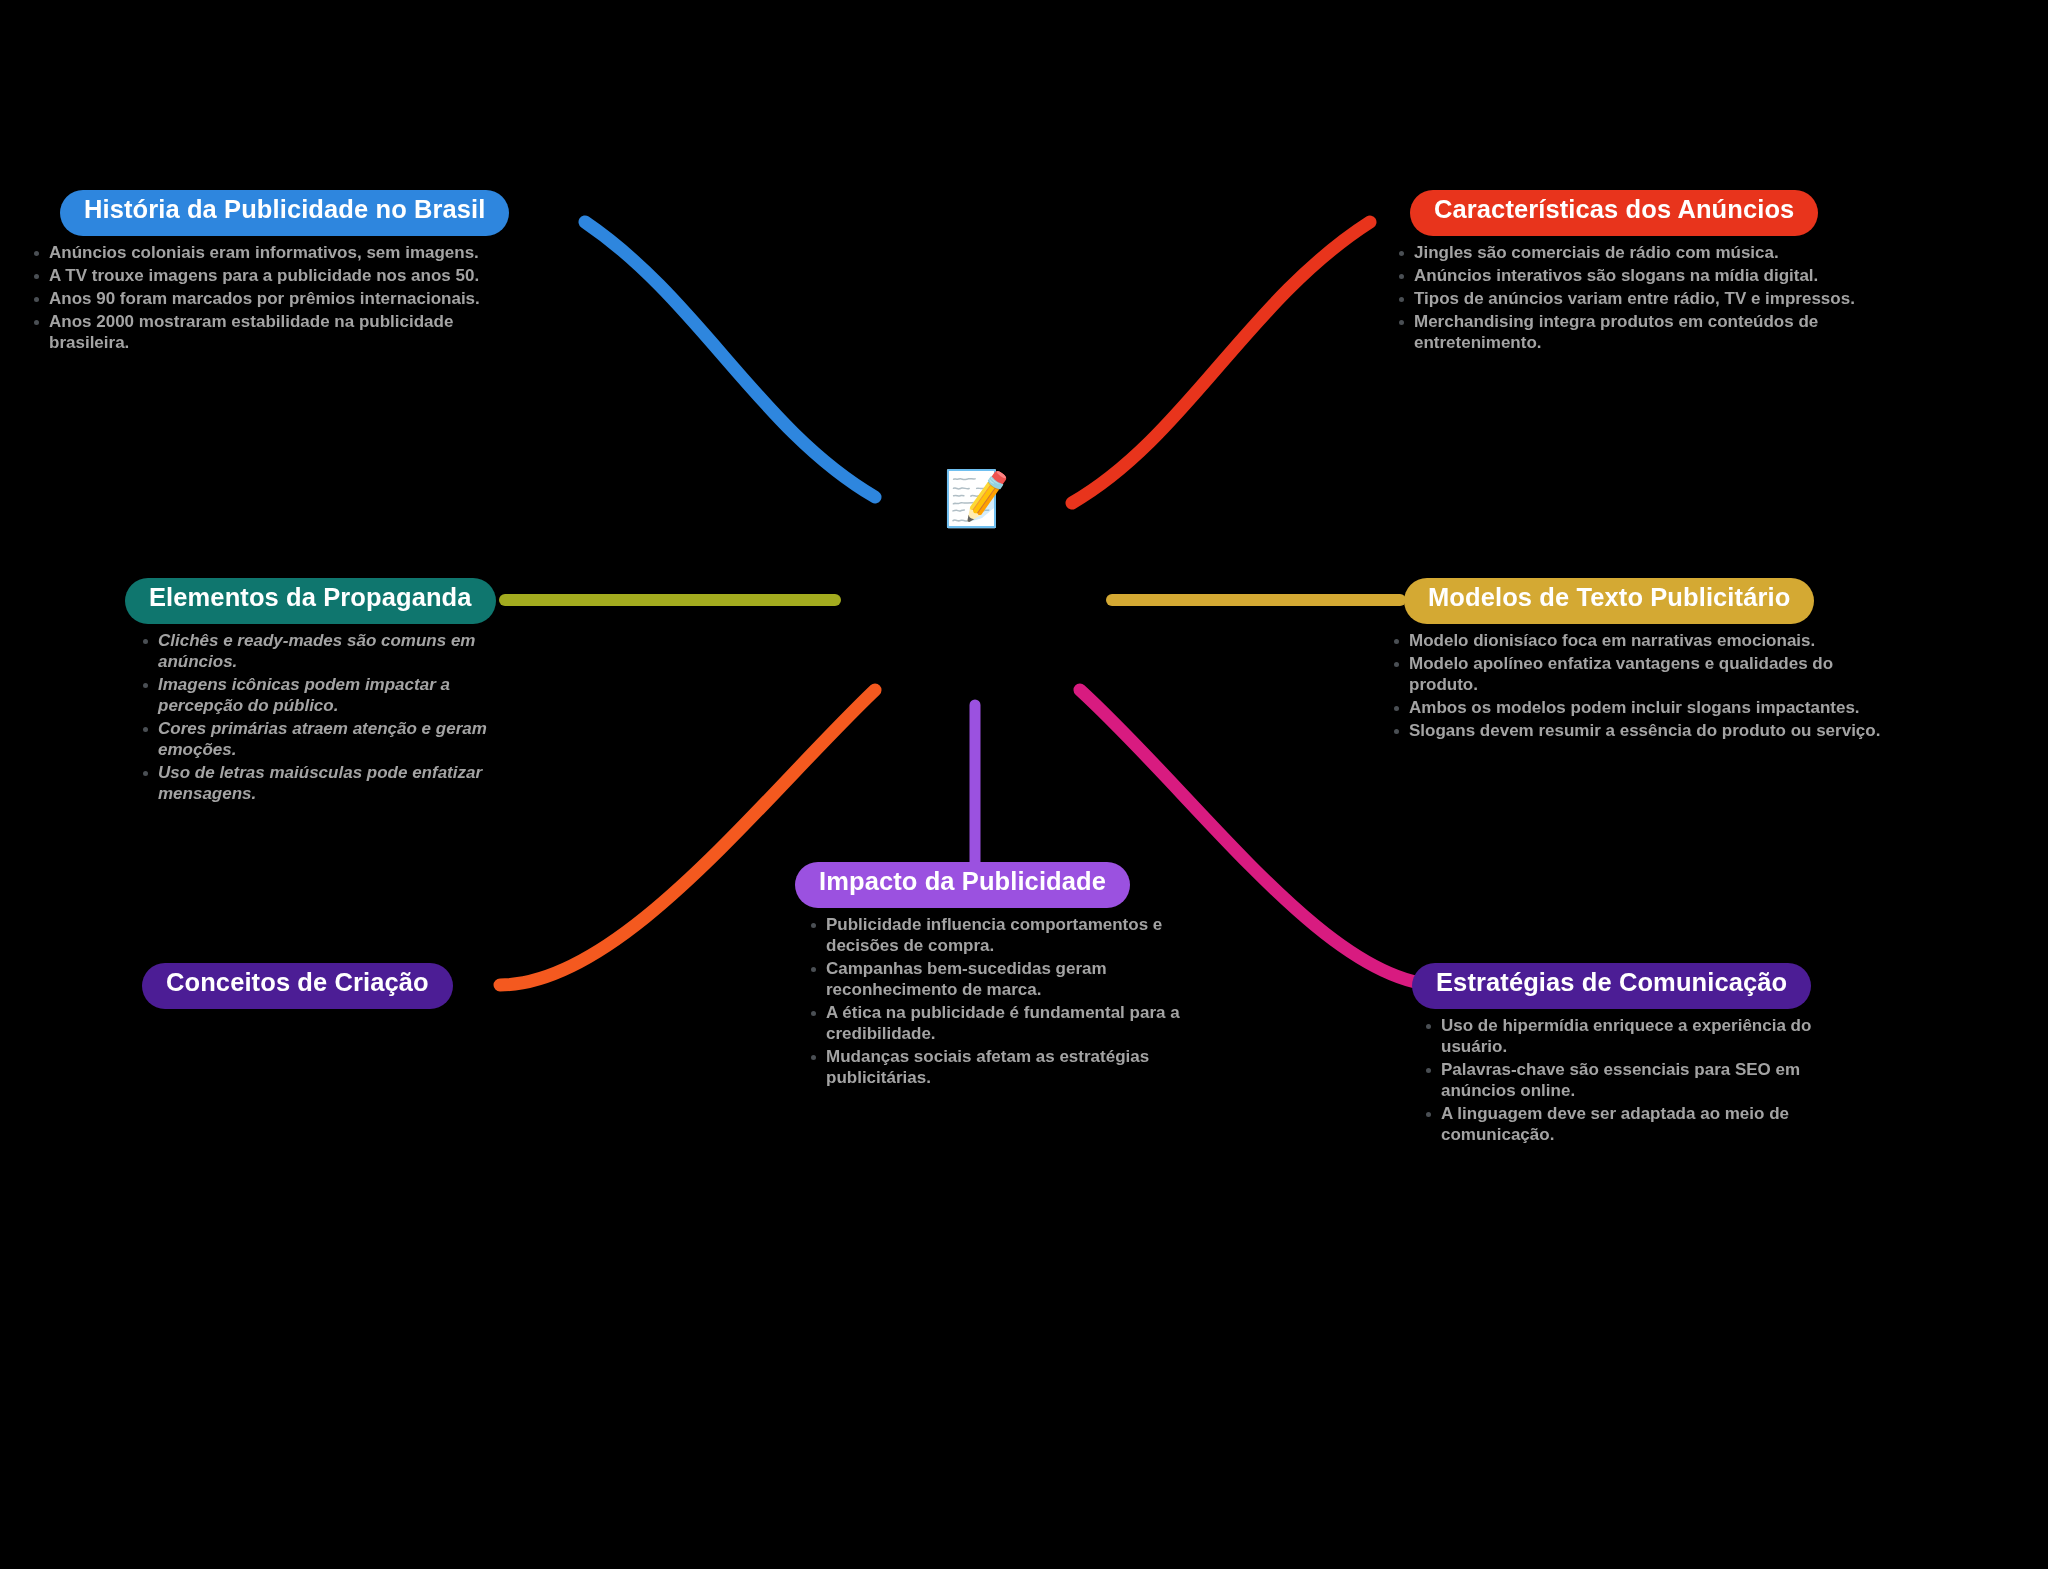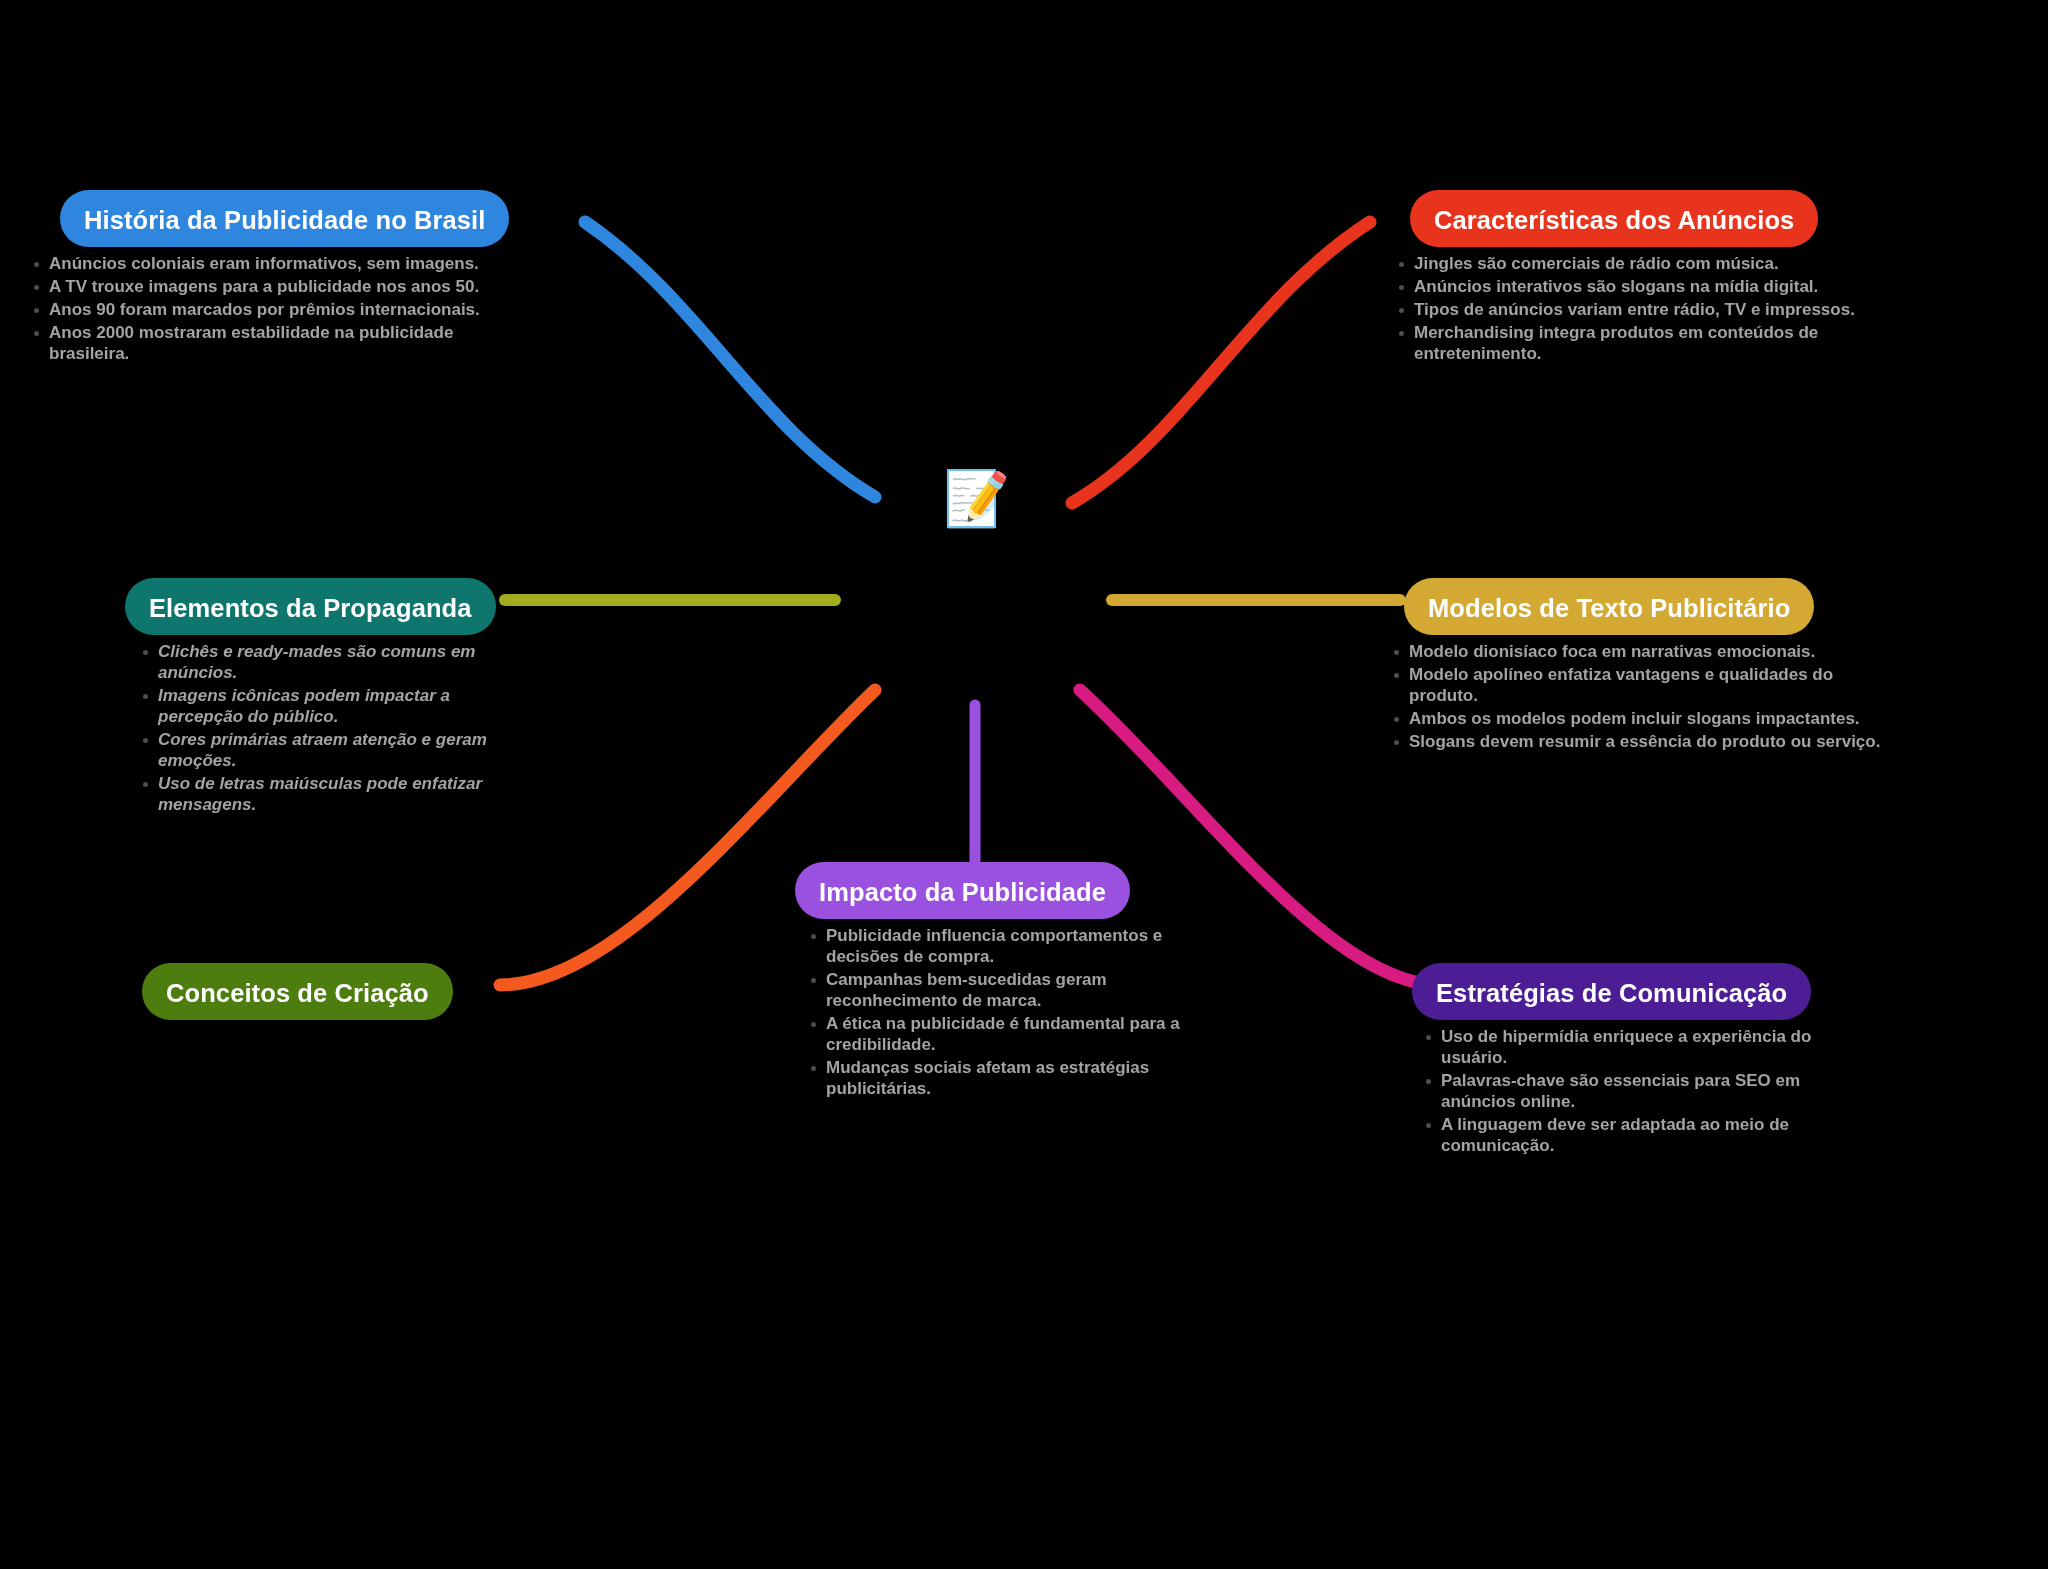--- a/index.html
+++ b/index.html
@@ -54,21 +54,21 @@
   }
 
   .branch-title {
     display: inline-block;
     border-radius: 999px;
     color: #ffffff;
     font-weight: bold;
     font-size: 25.5px;
     letter-spacing: 0.1px;
     line-height: 1;
-    padding: 18px 24px 13px 24px;
+    padding: 7px 24px 13px 24px;
     white-space: nowrap;
   }
 
   .branch-list {
     list-style: none;
     margin-top: 6px;
     padding: 0;
   }
 
   .branch-list li {
@@ -171,21 +171,21 @@
     <div class="branch-title" style="background:#d4a933">Modelos de Texto Publicitário</div>
     <ul class="branch-list">
       <li>Modelo dionisíaco foca em narrativas emocionais.</li>
       <li>Modelo apolíneo enfatiza vantagens e qualidades do produto.</li>
       <li>Ambos os modelos podem incluir slogans impactantes.</li>
       <li>Slogans devem resumir a essência do produto ou serviço.</li>
     </ul>
   </div>
 
   <div class="branch" id="branch-conceitos">
-    <div class="branch-title" style="background:#4d7c0f">Conceitos de Criação</div>
+    <div class="branch-title" style="background:#4c1d95">Conceitos de Criação</div>
   </div>
 
   <div class="branch" id="branch-impacto">
     <div class="branch-title" style="background:#9b51e0">Impacto da Publicidade</div>
     <ul class="branch-list">
       <li>Publicidade influencia comportamentos e decisões de compra.</li>
       <li>Campanhas bem-sucedidas geram reconhecimento de marca.</li>
       <li>A ética na publicidade é fundamental para a credibilidade.</li>
       <li>Mudanças sociais afetam as estratégias publicitárias.</li>
     </ul>

